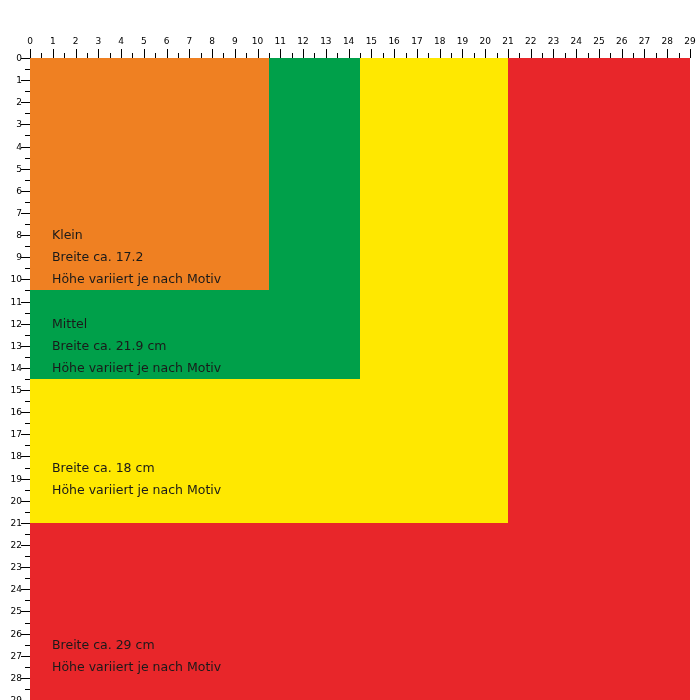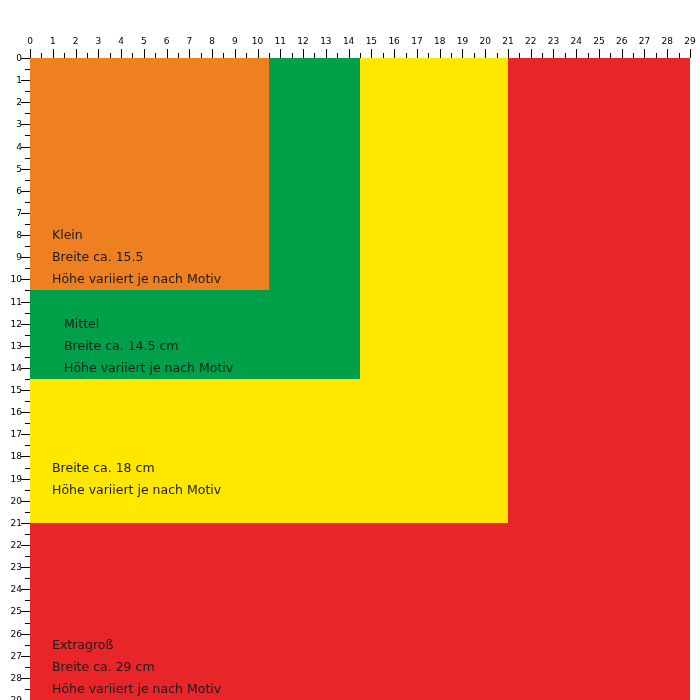--- a/index.html
+++ b/index.html
@@ -302,34 +302,33 @@
     </div>
 
   <div id="plot">
     <div class="block" id="block-xl" style="width: 660px; height: 642px; background: rgb(232, 38, 42);"></div>
     <div class="block" id="block-l" style="width: 477.931px; height: 464.897px; background: rgb(255, 232, 0);"></div>
     <div class="block" id="block-m" style="width: 330px; height: 321px; background: rgb(0, 160, 74);"></div>
     <div class="block" id="block-s" style="width: 238.966px; height: 232.448px; background: rgb(239, 128, 34);"></div>
 
     <div class="caption" id="cap-klein" style="left: 0px; top: 166.448px;">
       <span class="cap-name">Klein</span>
-      <span class="cap-w">Breite ca. 15.5</span>
+      <span class="cap-w">Breite ca. 17.2</span>
       <span class="cap-h">Höhe variiert je nach Motiv</span>
     </div>
 
-    <div class="caption" id="cap-mittel" style="left: 12px; top: 255px;">
+    <div class="caption" id="cap-mittel" style="left: 0px; top: 255px;">
       <span class="cap-name">Mittel</span>
-      <span class="cap-w">Breite ca. 14.5 cm</span>
+      <span class="cap-w">Breite ca. 21.9 cm</span>
       <span class="cap-h">Höhe variiert je nach Motiv</span>
     </div>
 
     <div class="caption" id="cap-gross" style="left: 0px; top: 398.897px;">
       <span class="cap-w">Breite ca. 18 cm</span>
       <span class="cap-h">Höhe variiert je nach Motiv</span>
     </div>
 
     <div class="caption" id="cap-xgross" style="left: 0px; top: 576px;">
-      <span class="cap-name">Extragroß</span>
       <span class="cap-w">Breite ca. 29 cm</span>
       <span class="cap-h">Höhe variiert je nach Motiv</span>
     </div>
   </div>
 </div>
 
 </body></html>

